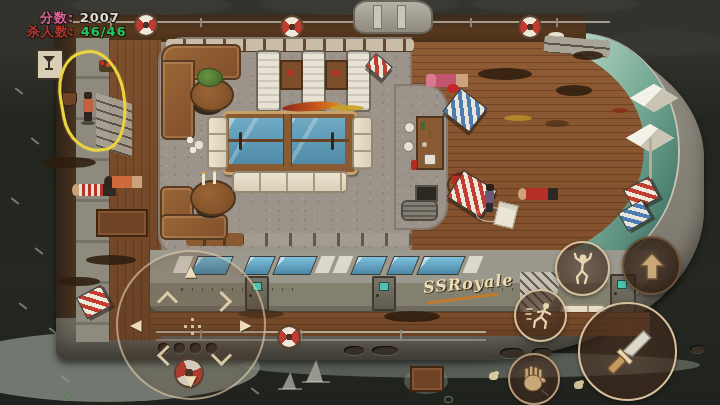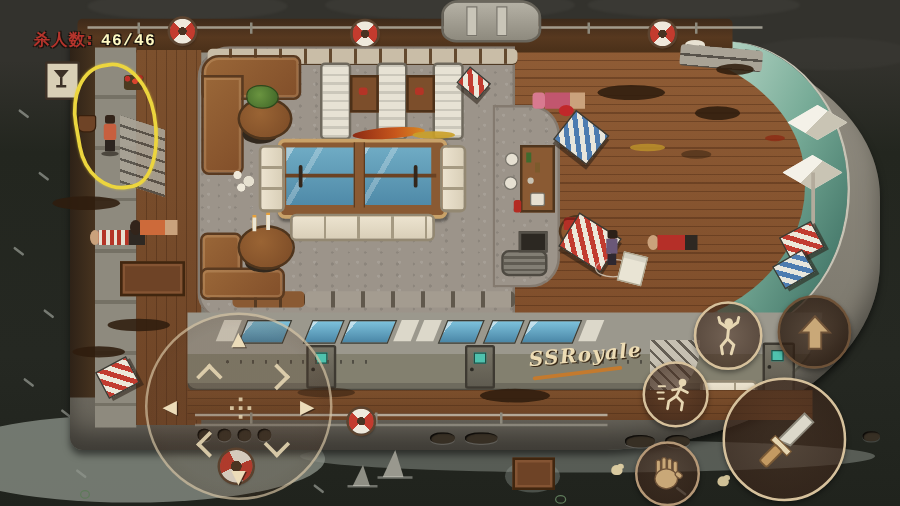--- a/index.html
+++ b/index.html
@@ -335,23 +335,27 @@
   <div class="abs" style="left:306px;top:360px;width:17px;height:22px;clip-path:polygon(0 100%,60% 0,100% 100%);background:#99988e;"></div>
   <i style="left:278px;top:388px;width:24px;height:2px;background:rgba(230,230,220,.4);"></i>
   <i style="left:302px;top:381px;width:28px;height:2px;background:rgba(230,230,220,.4);"></i>
   <i class="foam" style="left:404px;top:368px;width:44px;height:26px;opacity:.4;"></i>
   <div class="abs crate" style="left:410px;top:366px;width:30px;height:22px;"></div>
   <i style="left:489px;top:372px;width:9px;height:8px;background:#d9caa0;border-radius:50% 50% 40% 40%;box-shadow:3px -3px 0 -2px #d9caa0;"></i>
   <i style="left:574px;top:381px;width:9px;height:8px;background:#cfc096;border-radius:50% 50% 40% 40%;box-shadow:3px -3px 0 -2px #cfc096;"></i>
   <i style="left:64px;top:392px;width:6px;height:5px;border:1px solid #5e7a5a;border-radius:50%;"></i>
   <i style="left:444px;top:396px;width:7px;height:5px;border:1px solid #5e7a5a;border-radius:50%;"></i>
 
+  <div class="abs hudline" style="left:40px;top:9px;">
+    <span style="color:#e0649c;">分数:</span>
+    <span style="color:#dedcd2;">2007</span>
+  </div>
   <div class="abs hudline" style="left:27px;top:23px;">
     <span style="color:#b5342c;">杀人数:</span>
-    <span style="color:#fef9c3;font-family:Liberation Mono, monospace;">46/46</span>
+    <span style="color:#22c55e;">46/46</span>
   </div>
 
   <div class="abs ctl dpad">
     <i class="arr" style="left:67px;top:12px;">▲</i>
     <i class="arr" style="left:67px;top:122px;">▼</i>
     <i class="arr" style="left:12px;top:66px;">◀</i>
     <i class="arr" style="left:122px;top:66px;">▶</i>
     <i class="corner" style="left:42px;top:42px;transform:rotate(45deg);"></i>
     <i class="corner" style="left:96px;top:42px;transform:rotate(135deg);"></i>
     <i class="corner" style="left:96px;top:96px;transform:rotate(225deg);"></i>

